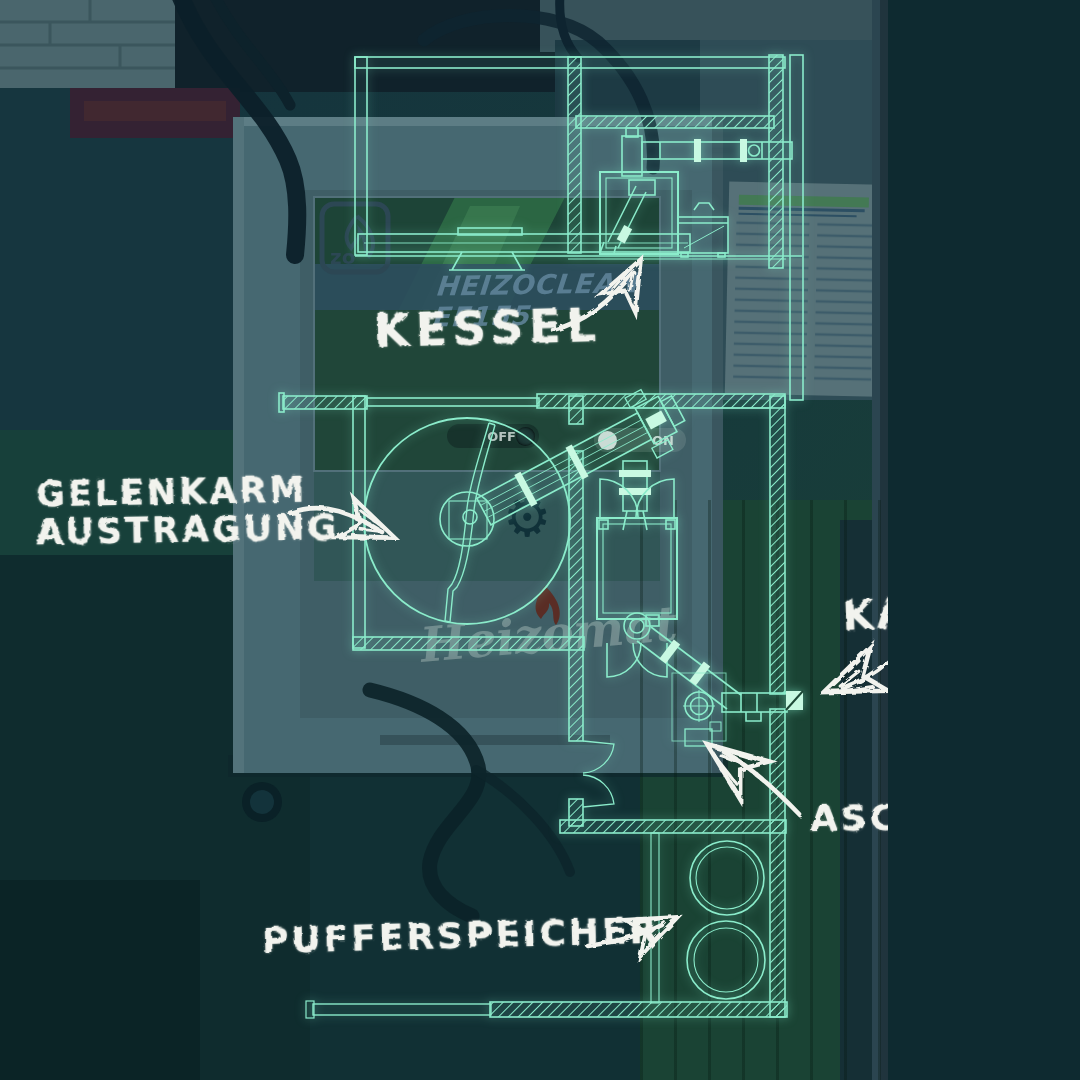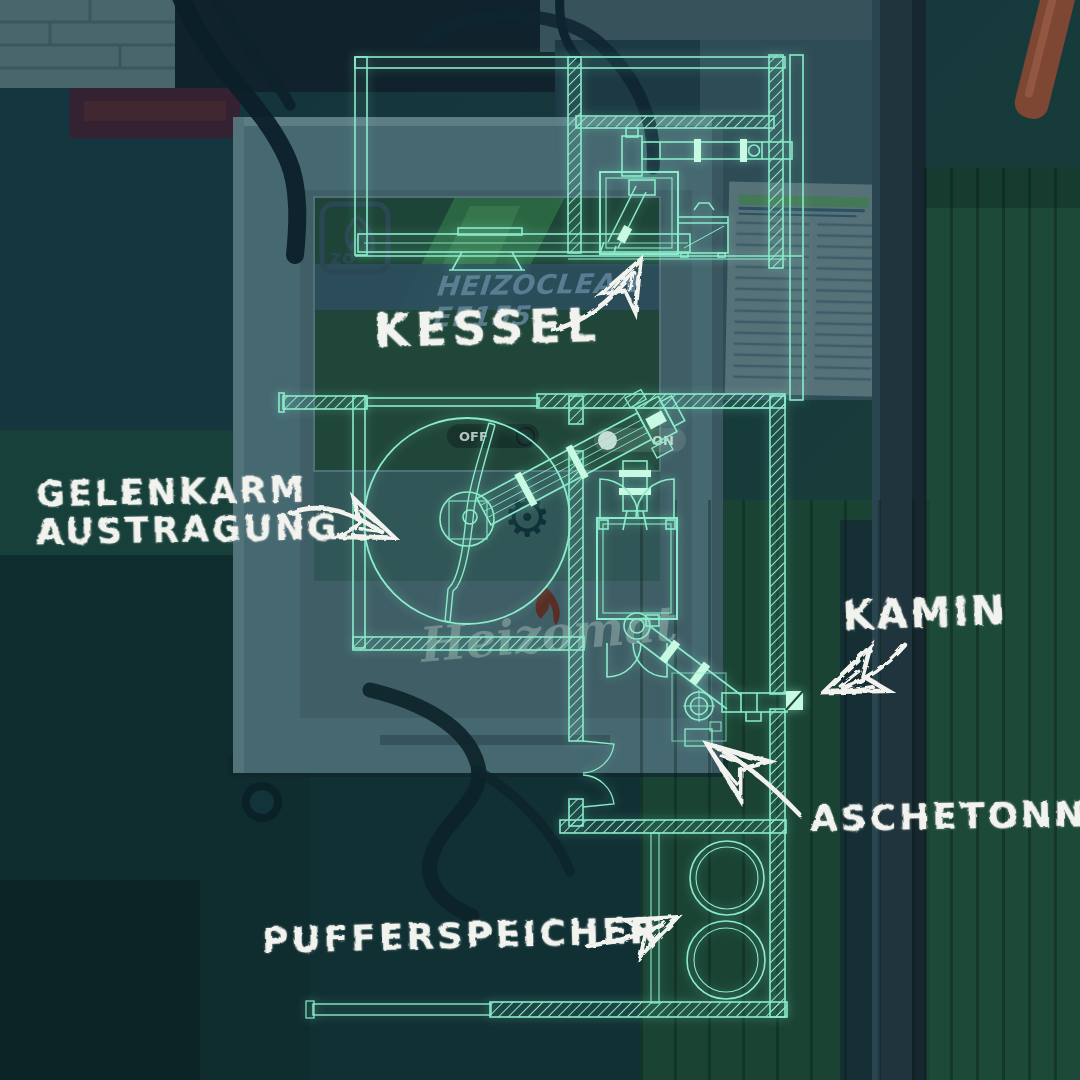--- a/index.html
+++ b/index.html
@@ -1,30 +1,30 @@
 <!DOCTYPE html>
 <html><head>
 <meta charset="utf-8">
 <style>
   html,body{margin:0;padding:0;background:#0e2a30;}
-  .stage{position:relative;width:1080px;height:1080px;overflow:hidden;
+  .stage{position:relative;width:888px;height:1080px;overflow:hidden;
          font-family:"DejaVu Sans","Liberation Sans",sans-serif;}
   .abs{position:absolute;}
   svg{display:block;}
   
   .stripes-right{left:924px;top:168px;width:156px;height:912px;
     background:repeating-linear-gradient(90deg,rgba(6,26,18,.38) 0 3px,transparent 3px 26px);}
   .stripes-mid{left:640px;top:500px;width:290px;height:580px;
     background:repeating-linear-gradient(90deg,rgba(5,24,16,.32) 0 3px,transparent 3px 34px);}
   .model-label{left:436px;top:268px;width:300px;color:#62869c;opacity:.85;
     font-size:27px;font-weight:700;font-style:italic;letter-spacing:1px;
     transform:skewX(-8deg) rotate(-1deg);}
   .pill{height:24px;border-radius:13px;display:flex;align-items:center;
     font-size:13px;font-weight:700;color:#b7c3bf;}
-  .pill-off{left:447px;top:424px;width:76px;background:rgba(16,36,35,.55);padding:0 4px 0 12px;justify-content:space-between;}
+  .pill-off{left:447px;top:424px;width:76px;background:rgba(16,36,35,.55);padding:0 4px 0 12px;justify-content:flex-end;}
   .pill-on{left:594px;top:428px;width:76px;background:rgba(210,225,220,.14);padding:0 12px 0 4px;justify-content:space-between;color:#cdd8d3;}
   .knob-dark{width:19px;height:19px;border-radius:50%;background:#17302f;box-shadow:inset 0 0 3px #000;}
   .knob-light{width:19px;height:19px;border-radius:50%;background:#cfdbd6;}
   .gear{left:503px;top:486px;font-size:54px;color:#0f3038;opacity:.95;}
   .watermark{left:420px;top:604px;width:300px;font-family:"DejaVu Serif","Liberation Serif",serif;
     font-size:48px;font-weight:700;font-style:italic;color:rgba(195,210,205,.38);
     transform:rotate(-5deg);}
   
   .cad{filter:drop-shadow(0 0 5px rgba(130,235,200,.55));}
   

